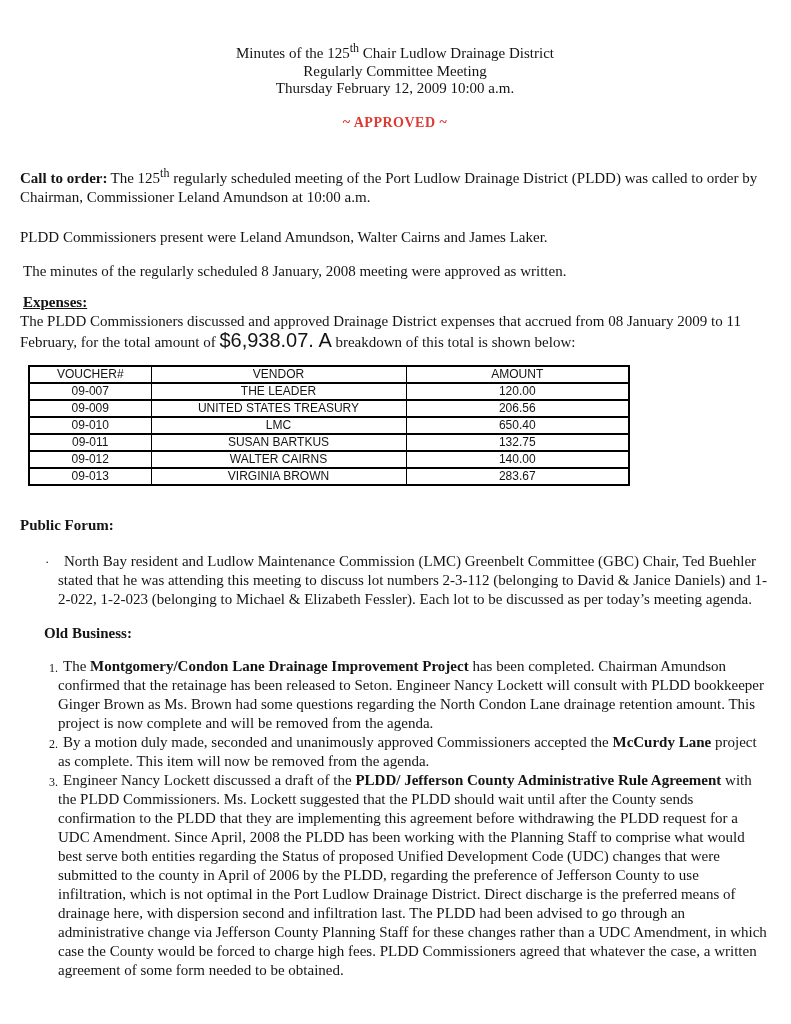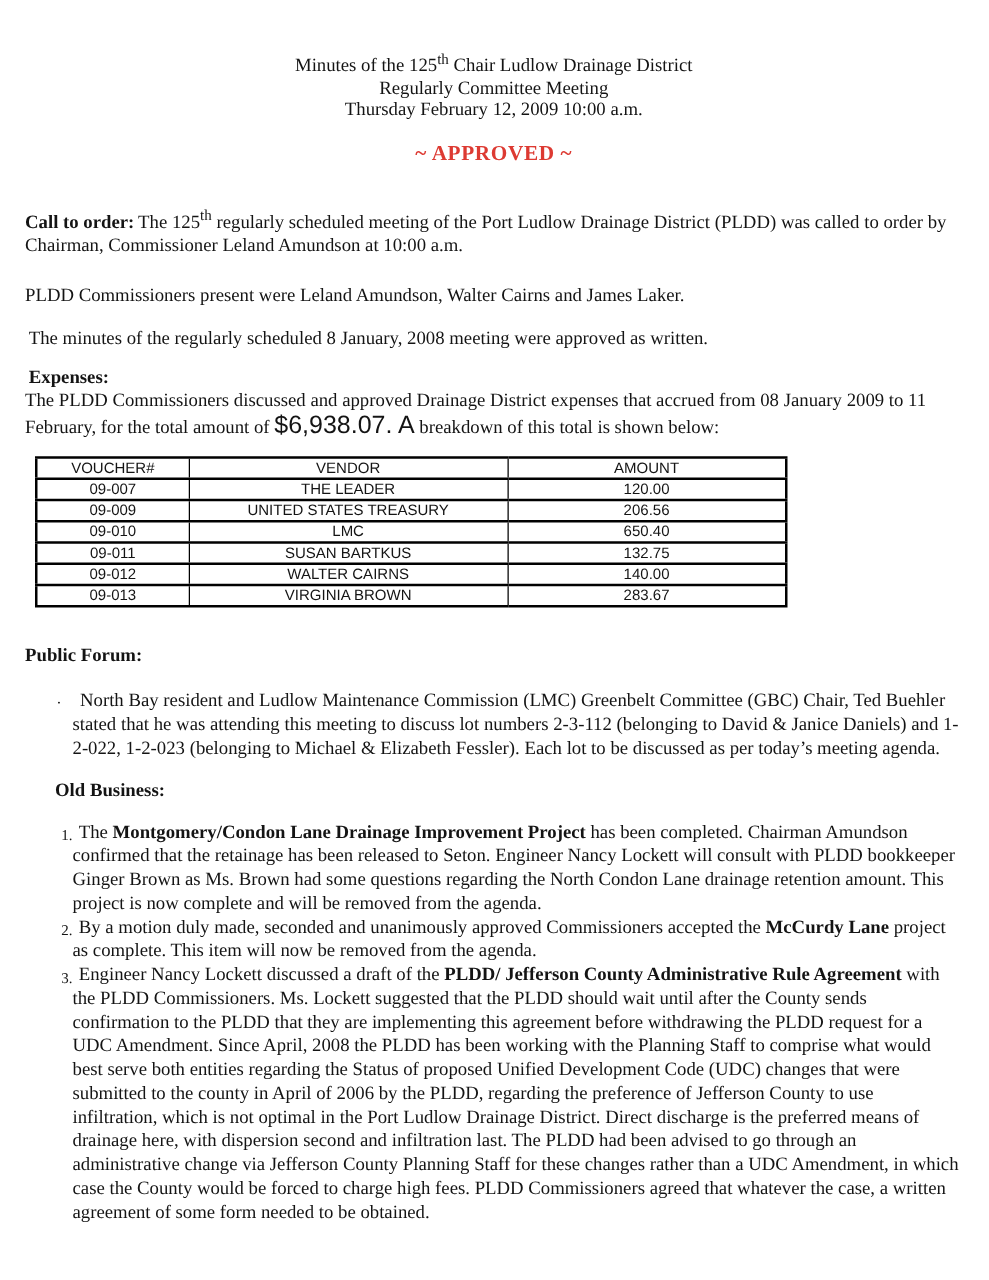--- a/index.html
+++ b/index.html
@@ -18,31 +18,31 @@
     line-height: 19px;
   }
   p { margin: 0; }
   b { font-weight: bold; }
   sup { font-size: 12px; line-height: 0; vertical-align: super; }
 
   .title-block { text-align: center; line-height: 17.5px; }
   .approved {
     text-align: center;
     font-weight: bold;
-    font-size: 17px;
+    font-size: 14px;
     margin-top: 15px;
     letter-spacing: 0.5px;
   }
 
   .p-call { margin-top: 37px; }
   .after-label { margin-left: 3px; }
   .p-att  { margin-top: 21px; }
   .p-min  { margin-top: 15px; padding-left: 3px; }
 
-  .h-expenses { margin-top: 12px; font-weight: bold; padding-left: 3px; }
+  .h-expenses { margin-top: 12px; font-weight: bold; padding-left: 3px; text-decoration: underline; }
   .sans { font-family: "Liberation Sans", sans-serif; font-size: 20px; }
 
   table.vouchers {
     border-collapse: collapse;
     margin: 13px 0 0 8px;
     width: 600px;
     font-family: "Liberation Sans", sans-serif;
     font-size: 12px;
     table-layout: fixed;
   }

